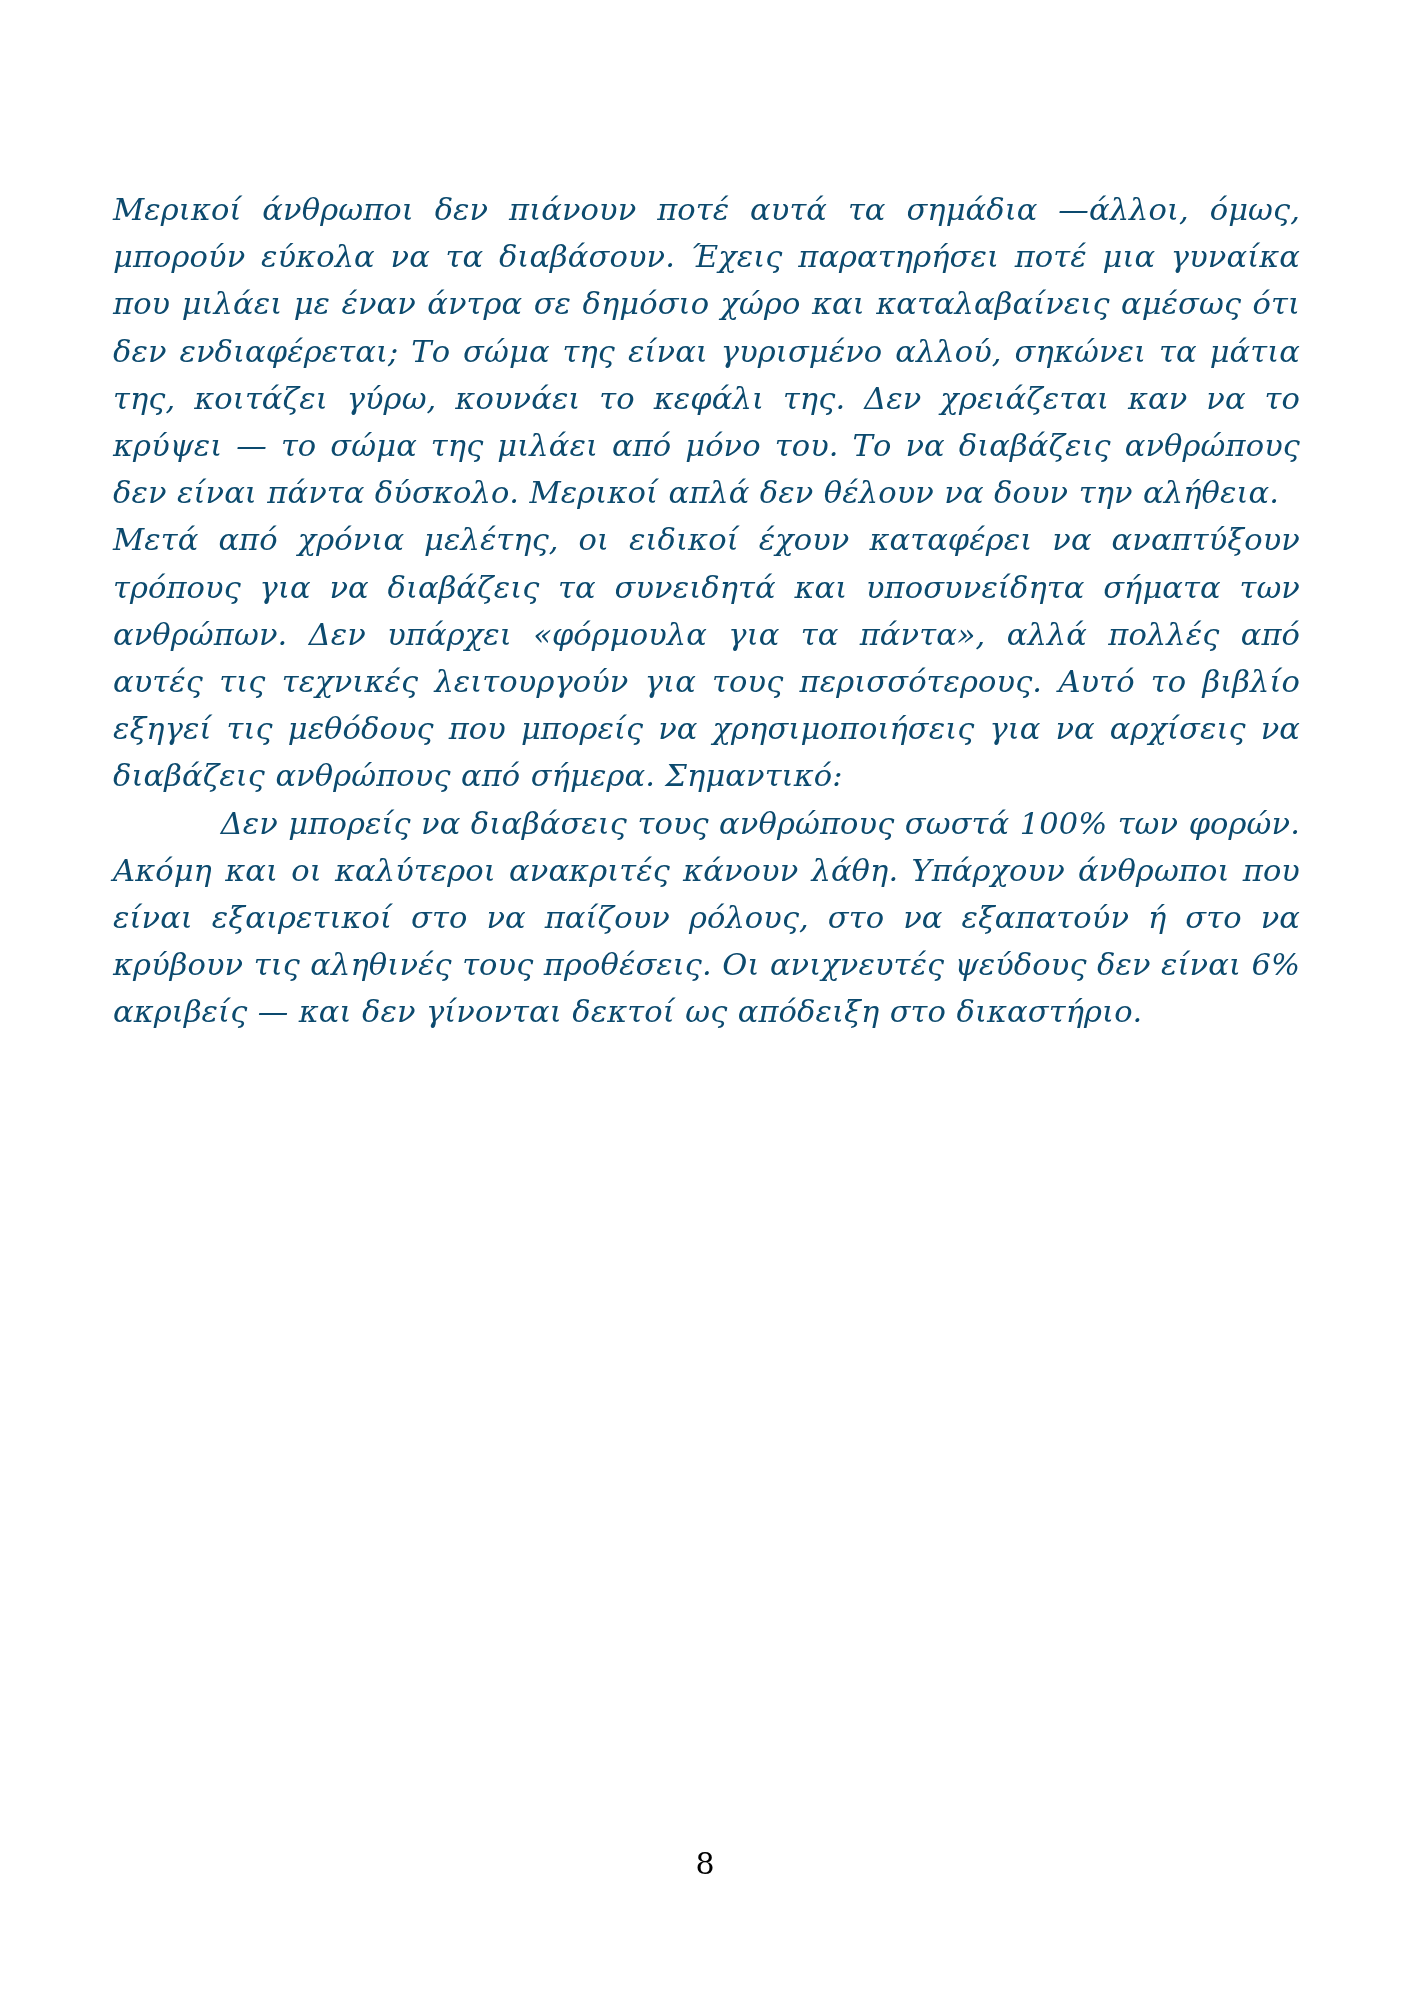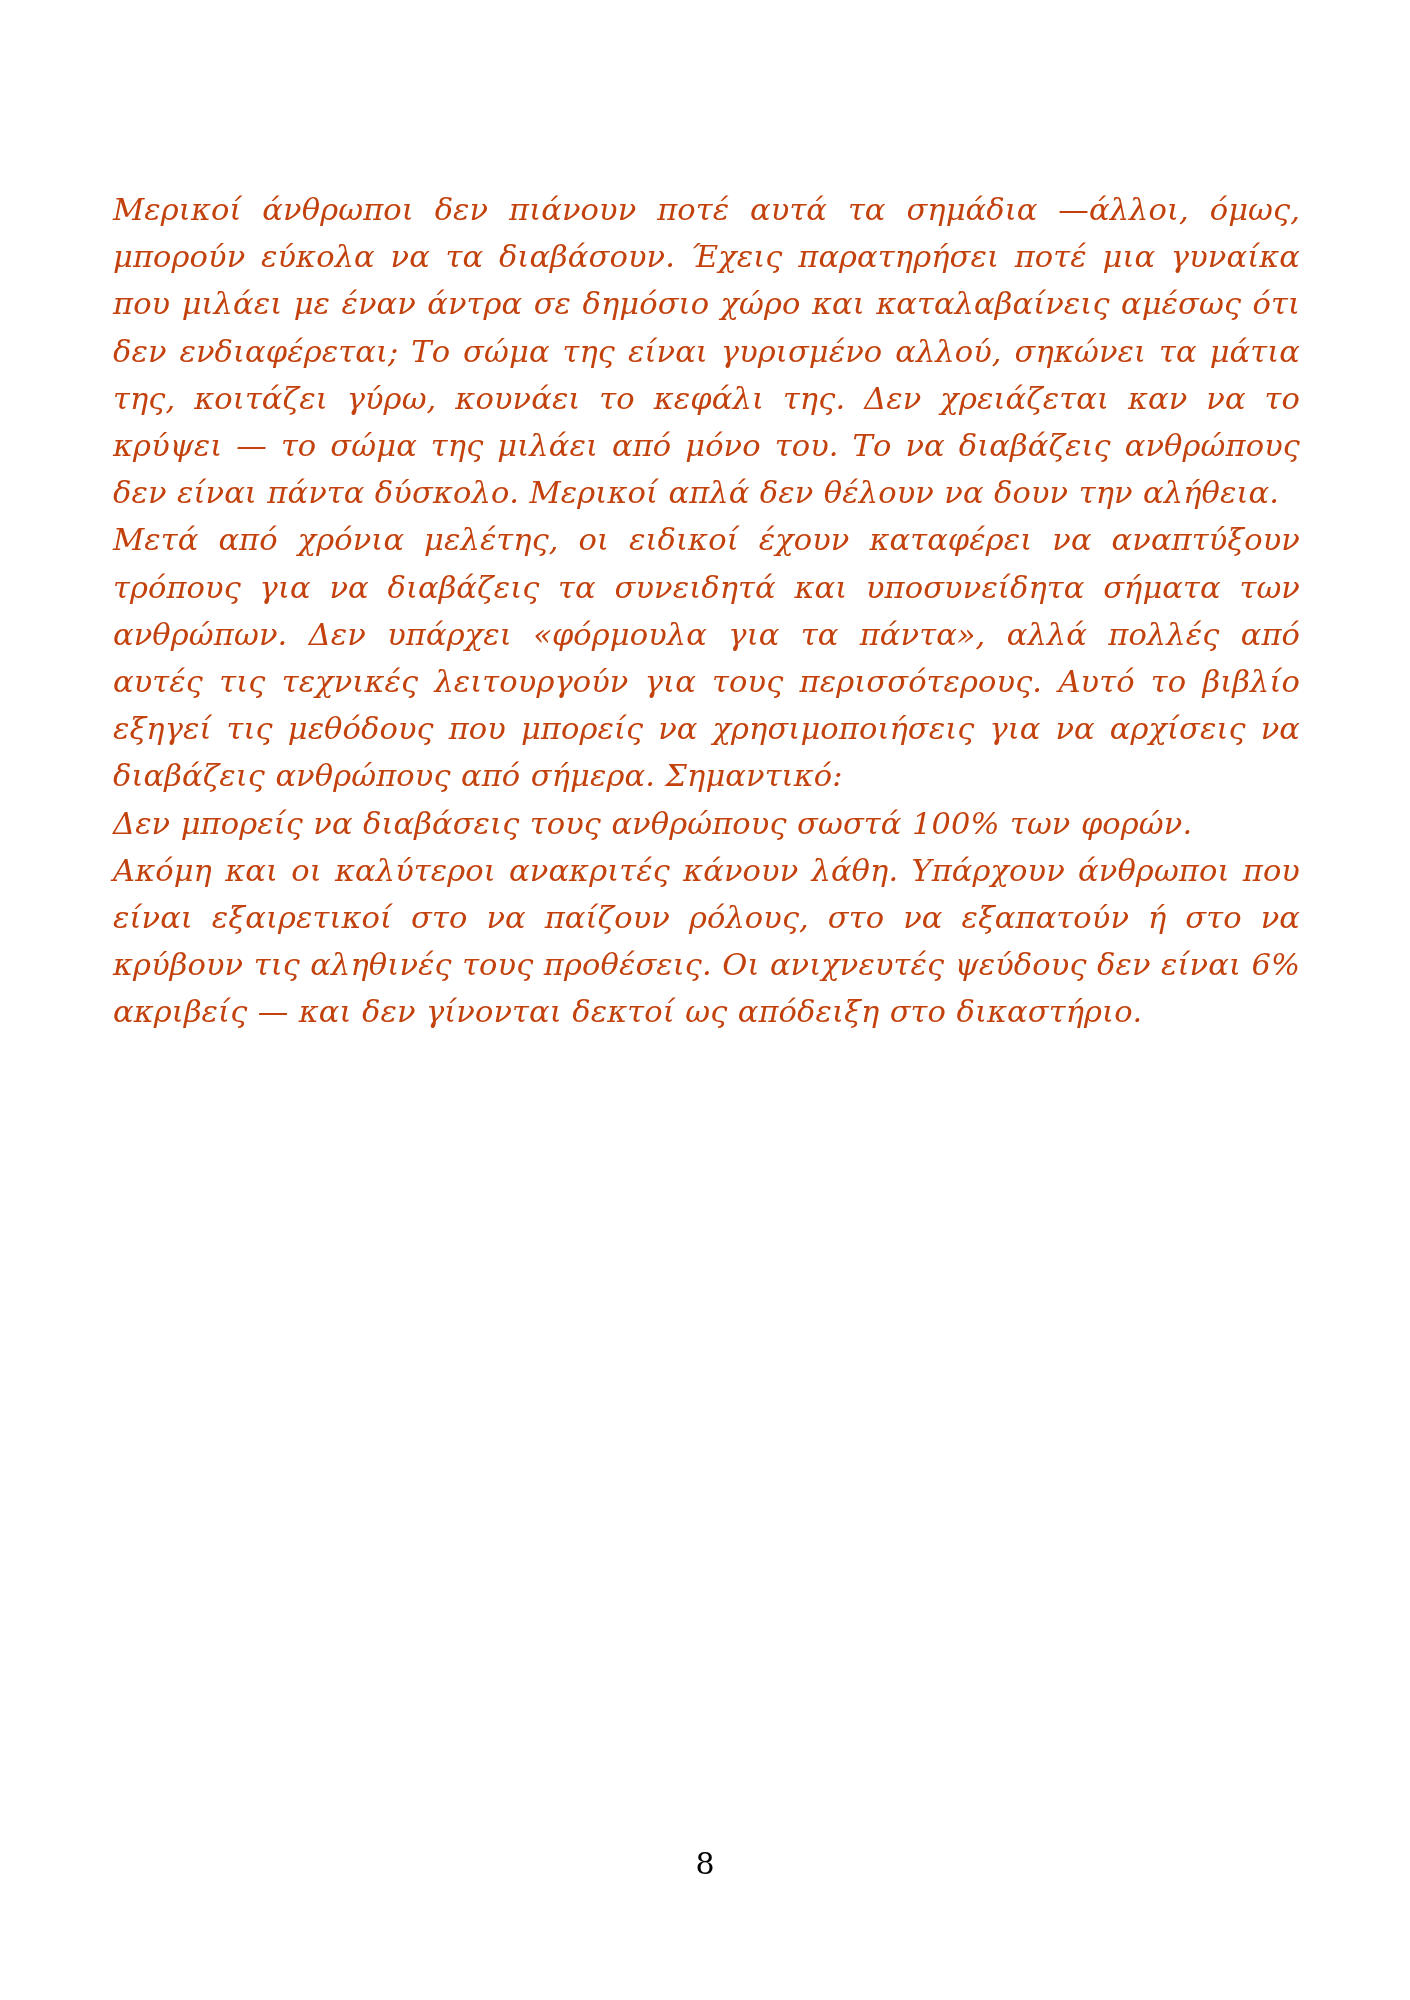--- a/index.html
+++ b/index.html
@@ -23,30 +23,30 @@
     left: 113px;
     top: 186px;
     width: 1187px;
   }
   .para {
     margin: 0;
     font-family: "DejaVu Serif", "Liberation Serif", serif;
     font-style: italic;
     font-size: 30.5px;
     line-height: 47.2px;
-    color: #c2410c;
+    color: #0c4a6e;
     text-align: justify;
     text-justify: inter-word;
     word-spacing: 0.02em;
     letter-spacing: 0.1px;
     -webkit-font-smoothing: antialiased;
   }
   
   .para.single {
-    text-align: left;
+    text-align: right;
   }
   .page-number {
     position: absolute;
     left: 0;
     right: 0;
     top: 1846px;
     text-align: center;
     font-family: "DejaVu Serif", "Liberation Serif", serif;
     font-style: normal;
     font-size: 30px;

